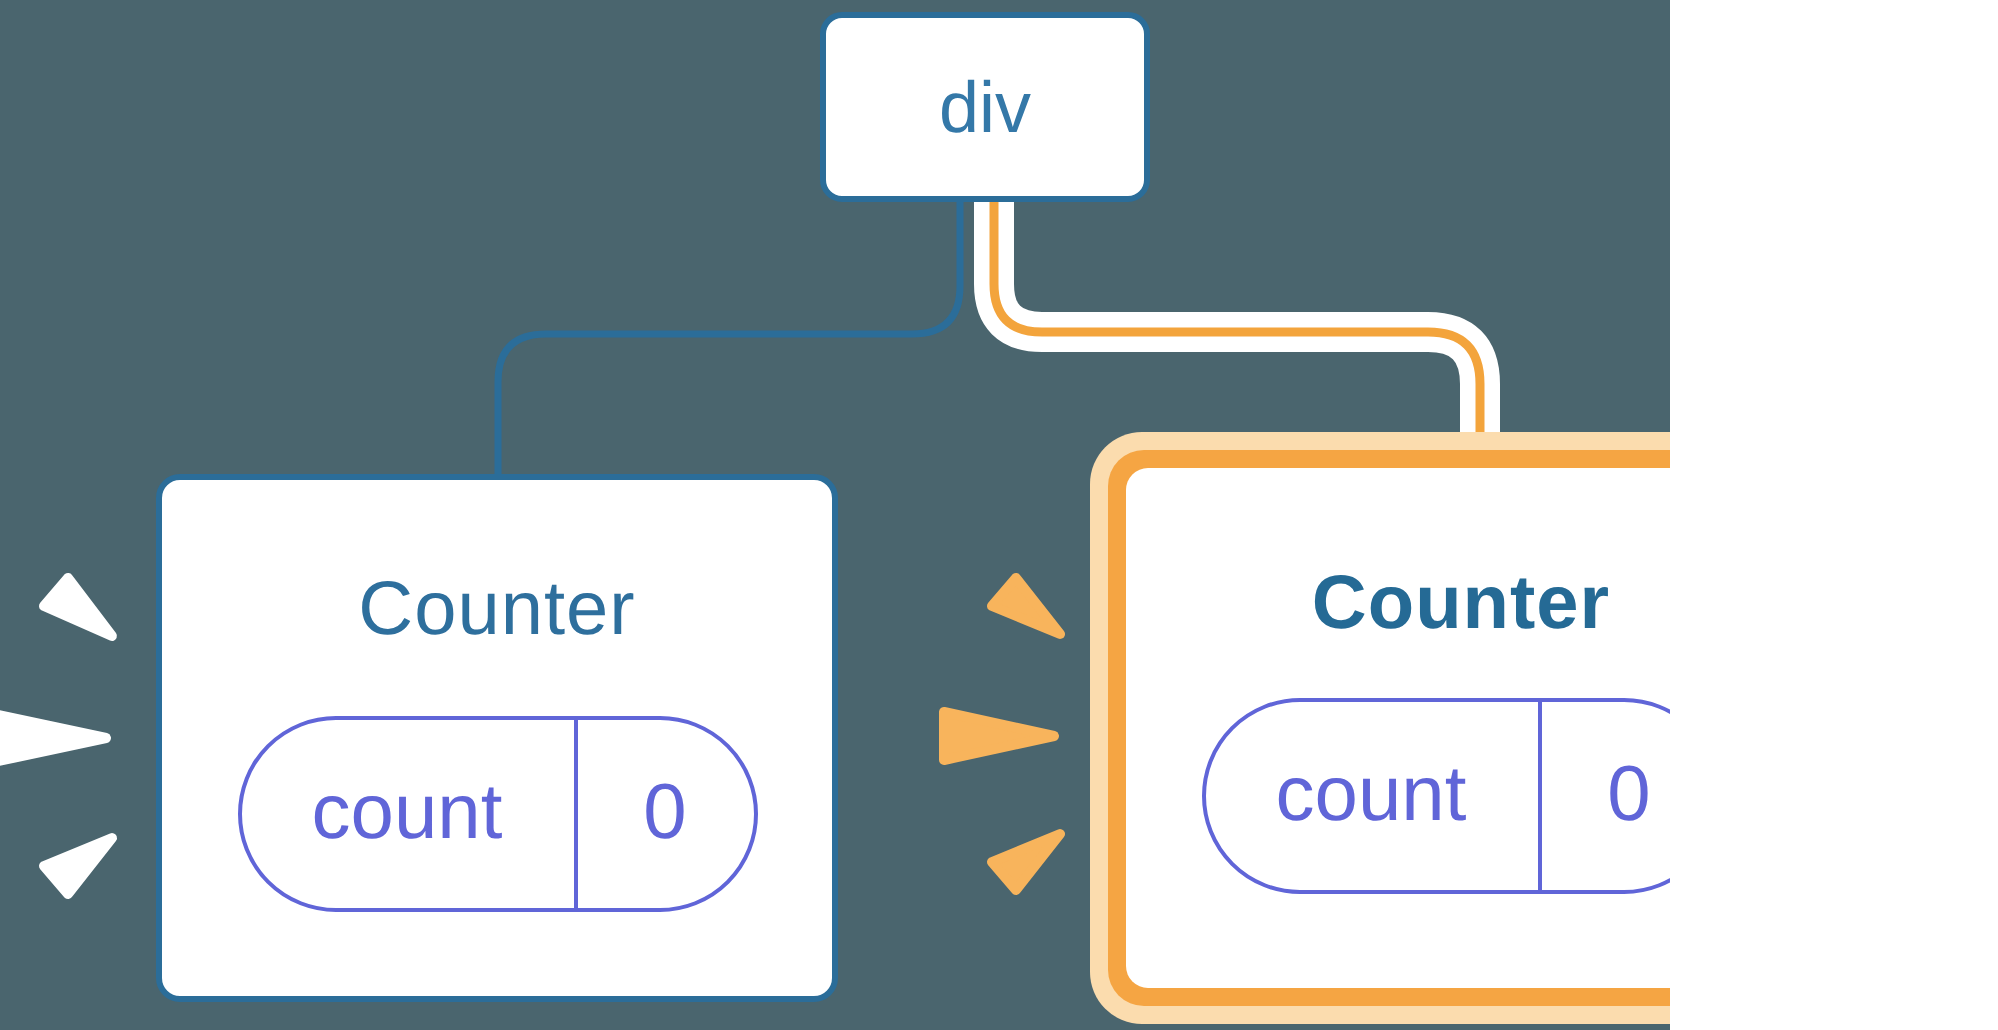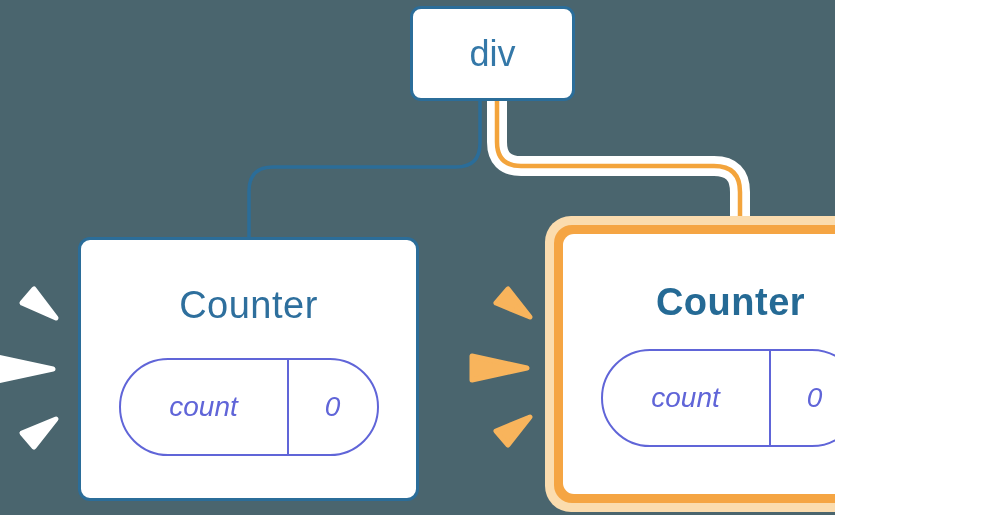--- a/index.html
+++ b/index.html
@@ -63,21 +63,21 @@
     display:flex; align-items:stretch; background:var(--white,#ffffff);
   }
   .state-pill .state-label-cell {
     width:168px; display:flex; align-items:center; justify-content:center;
     border-right:2.5px solid var(--purple,#6065d8);
     box-sizing:border-box;
   }
   .state-pill .state-value-cell {
     flex:1; display:flex; align-items:center; justify-content:center;
   }
-  .state-text { font-size:28px; color:var(--purple,#6065d8);font-style:italic; }
+  .state-text { font-size:39px; color:var(--purple,#6065d8); }
 </style>
 </head>
 <body>
 
 <div class="stage">
 
   <svg class="edges" width="999" height="515" viewBox="0 0 999 515">
     <path class="edge-blue" d="M480 98 V143 Q480 167 456 167 H273 Q249 167 249 191 V240"></path>
     <path class="edge-halo" d="M497 98 V142 Q497 166 521 166 H714 Q740 166 740 192 V221"></path>
     <path class="edge-orange" d="M497 98 V142 Q497 166 521 166 H714 Q740 166 740 192 V221"></path>

